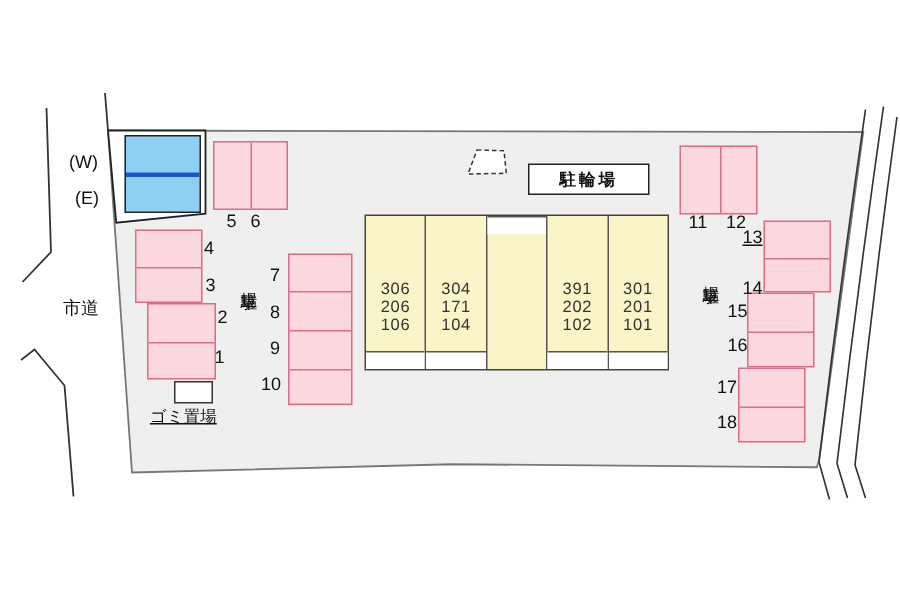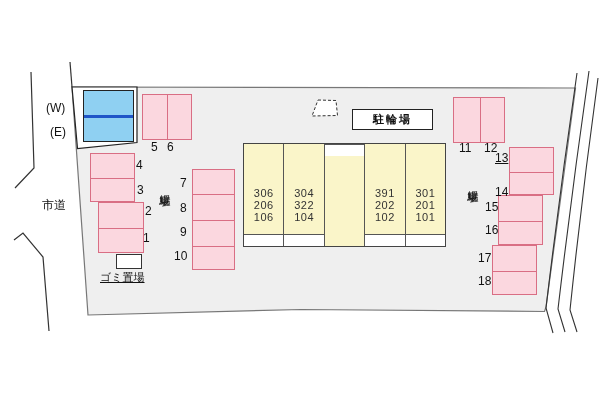--- a/index.html
+++ b/index.html
@@ -104,21 +104,21 @@
       <div class="bcell">
         <span>306</span>
         <span>206</span>
         <span>106</span>
       </div>
       <div class="bfoot"></div>
     </div>
     <div class="bcol">
       <div class="bcell">
         <span>304</span>
-        <span>322</span>
+        <span>171</span>
         <span>104</span>
       </div>
       <div class="bfoot"></div>
     </div>
     <div class="bcol">
       <div class="bfoot"></div>
     </div>
     <div class="bcol">
       <div class="bcell">
         <span>391</span>

